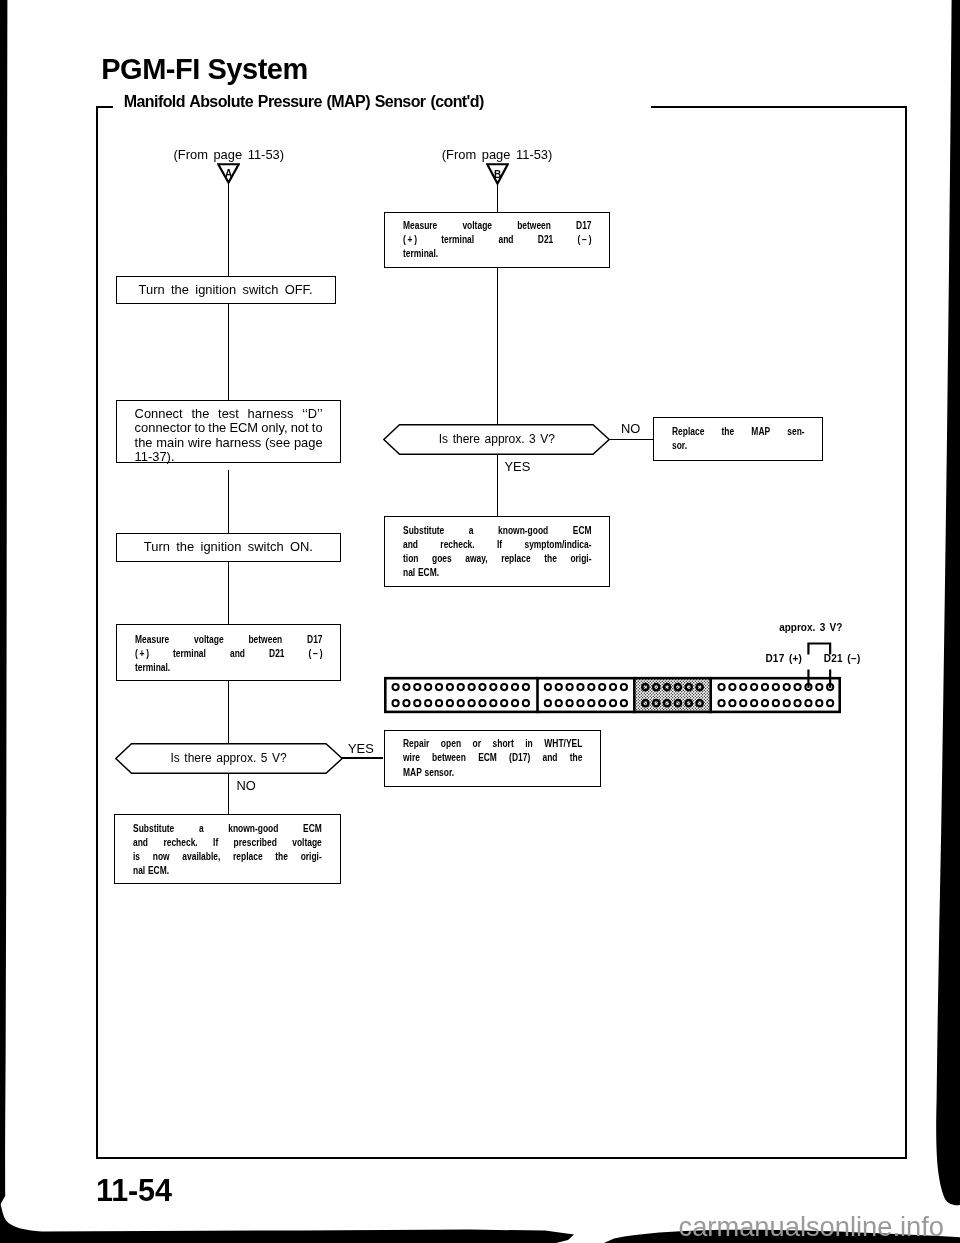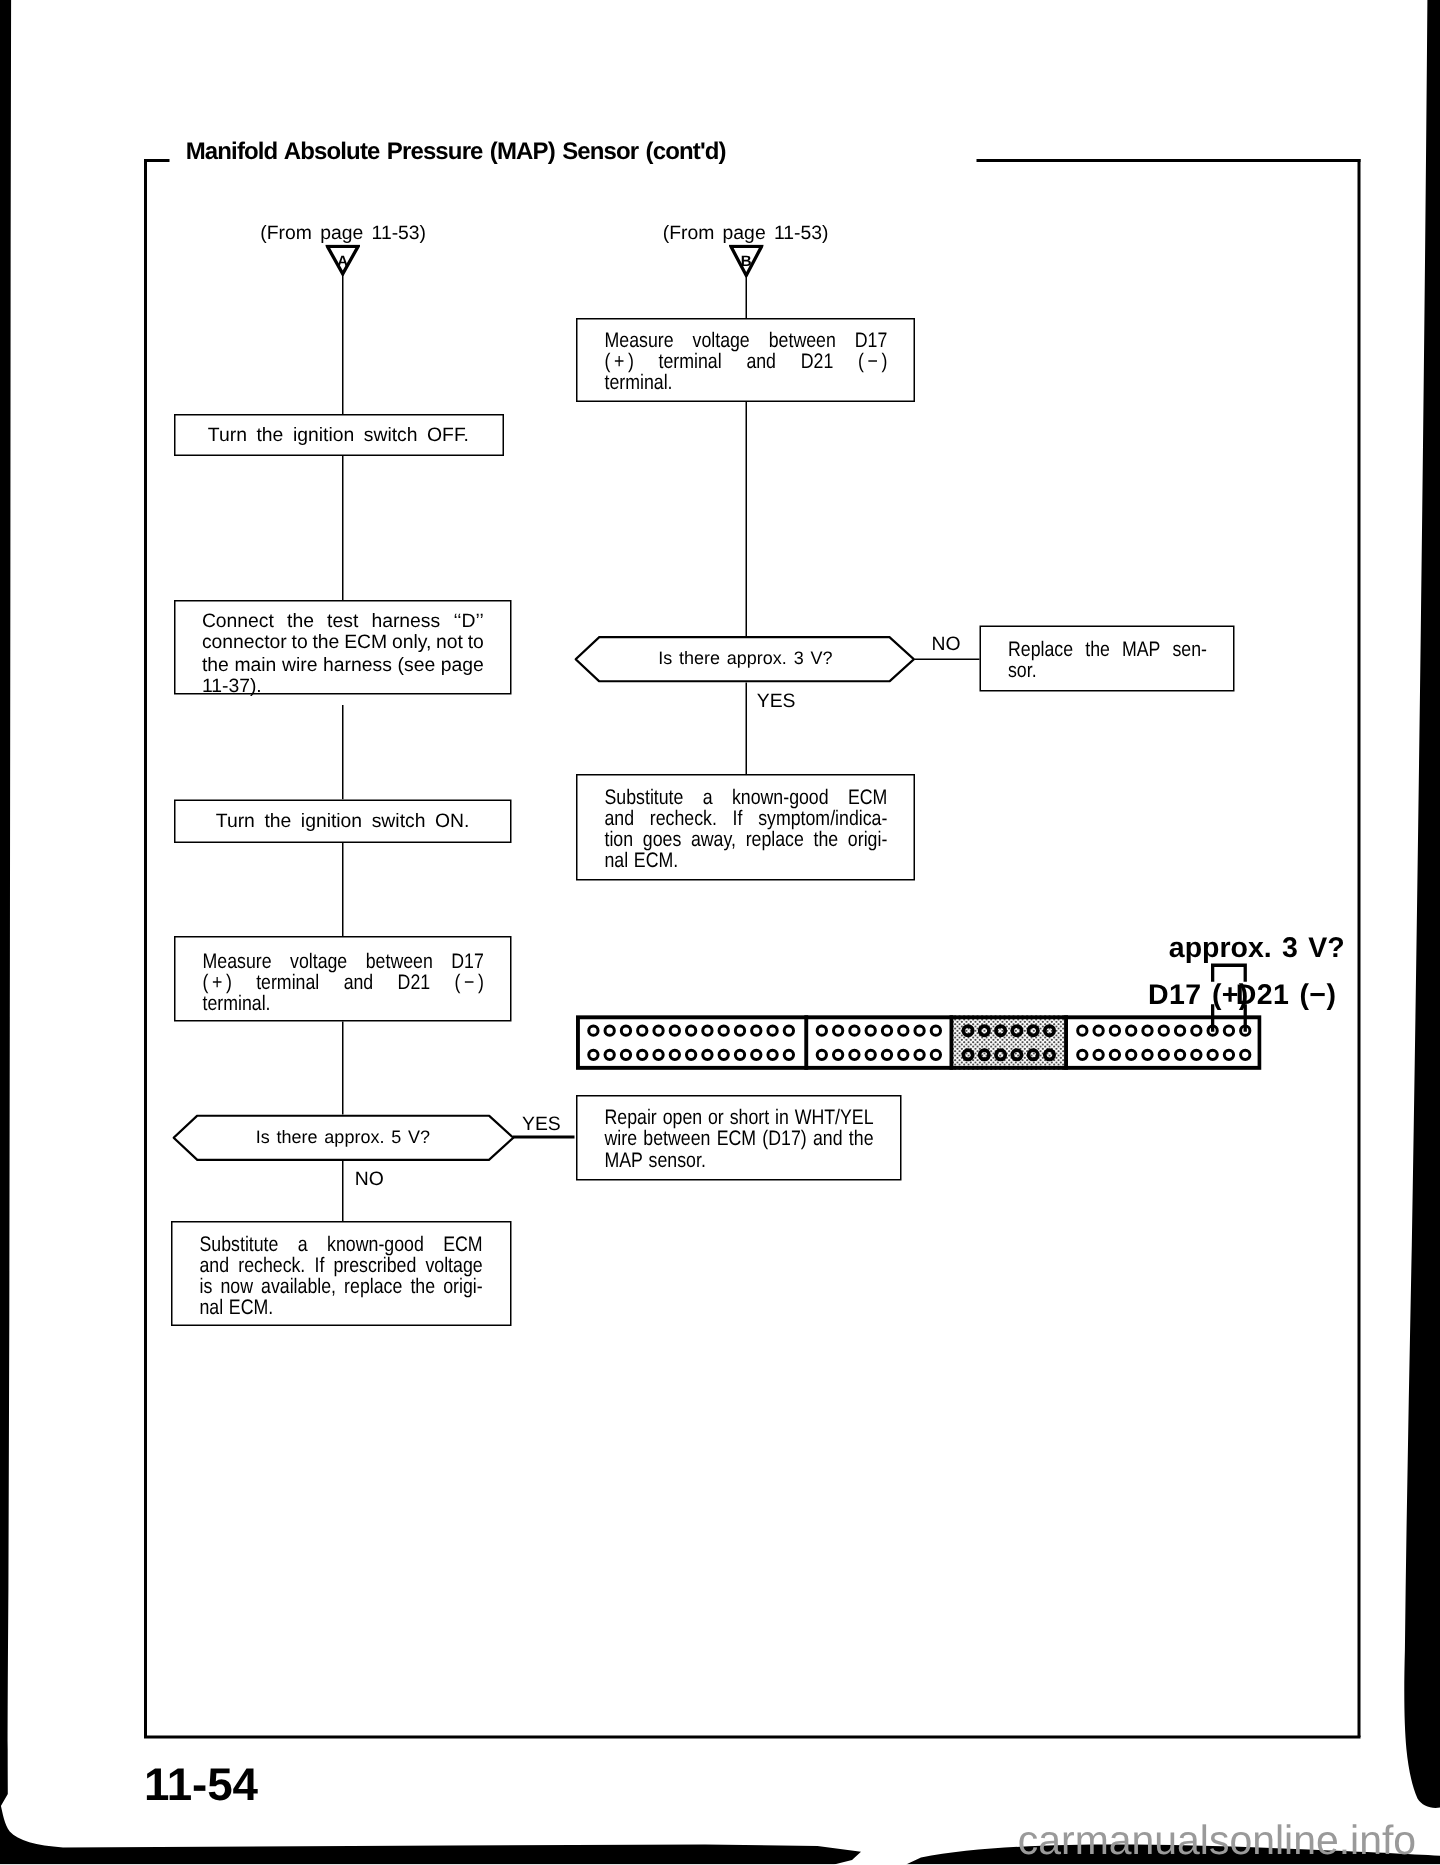--- a/index.html
+++ b/index.html
@@ -17,41 +17,41 @@
           line-height:1;white-space:nowrap;}
   .t-sub{position:absolute;font-weight:bold;font-size:16px;letter-spacing:-0.58px;word-spacing:1.0px;
          line-height:1;white-space:nowrap;}
   .pageno{position:absolute;font-weight:bold;font-size:30.5px;line-height:1;letter-spacing:-0.1px;}
 
   
   .box{position:absolute;border:1.7px solid #000;box-sizing:border-box;background:#fff;}
   .box .txt{position:absolute;left:0;right:0;}
   .bx-t{font-size:12.9px;line-height:14.3px;}
   
-  .bold{font-weight:normal;font-size:14px;line-height:14.1px;}
+  .bold{font-weight:bold;font-size:10px;line-height:14.1px;}
   .bold > .sq{width:118.34%;transform:scaleX(0.845);transform-origin:left top;}
   .center{text-align:center;word-spacing:2.8px;}
   
   .ln{display:flex;justify-content:space-between;white-space:pre;}
   .ln.last{justify-content:flex-start;}
   .ln.last > span + span{margin-left:0.32em;}
 
   
   .vline{position:absolute;width:1.5px;background:#000;}
   .hline{position:absolute;height:1.5px;background:#000;}
 
   
   .hex{position:absolute;}
   .hex svg{display:block;}
   .hex .lbl{position:absolute;left:0;right:0;top:50%;transform:translateY(-50%);
             text-align:center;font-size:12px;line-height:14.3px;word-spacing:1.2px;}
 
   
   .lab{position:absolute;font-size:12.9px;line-height:1;white-space:nowrap;word-spacing:2px;}
-  .lab-b{position:absolute;font-size:19px;line-height:1;white-space:nowrap;font-weight:bold;
+  .lab-b{position:absolute;font-size:10px;line-height:1;white-space:nowrap;font-weight:bold;
          display:inline-block;word-spacing:1.4px;letter-spacing:0.25px;}
 
   
   .tri{position:absolute;}
   .tri svg{display:block;}
 
   
   .conn{position:absolute;}
   .watermark{position:absolute;font-family:"Liberation Sans",sans-serif;
              font-size:27.3px;color:#9a9a9a;letter-spacing:0px;white-space:nowrap;z-index:5;}
@@ -73,20 +73,21 @@
              C2.0,1210 3.0,1216.5 6.5,1221
              C12,1227 24,1230.5 42,1231.6
              L300,1230.4 L470,1229.6 L545,1230.6
              L574,1234.5 L568,1240.0 L556,1243 Z" fill="#000"></path>
     <path d="M960,1243 L604,1243
              L614,1238.4 C640,1233.2 676,1230.8 712,1230.0
              C760,1229.0 820,1230.6 872,1233.0
              C910,1234.6 940,1236.0 960,1237.2 Z" fill="#000"></path>
   </svg>
 
+  <div class="t-main" style="left:101.2px;top:55px;">PGM-FI System</div>
   <div class="t-sub" style="left:123.8px;top:94.3px;">Manifold Absolute Pressure (MAP) Sensor (cont'd)</div>
 
   <div class="hline" style="left:96.2px;top:106.3px;width:16.5px;"></div>
   <div class="hline" style="left:650.5px;top:106.3px;width:256.5px;"></div>
   <div class="vline" style="left:96.2px;top:106.3px;height:1052px;"></div>
   <div class="vline" style="left:905.3px;top:106.3px;height:1052px;"></div>
   <div class="hline" style="left:96.2px;top:1157.3px;width:810.6px;"></div>
 
   <div class="pageno" style="left:96px;top:1175px;">11-54</div>
 

